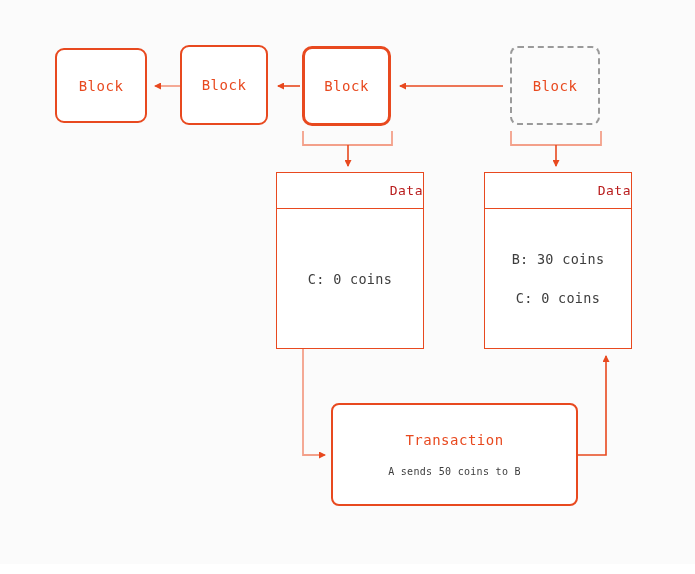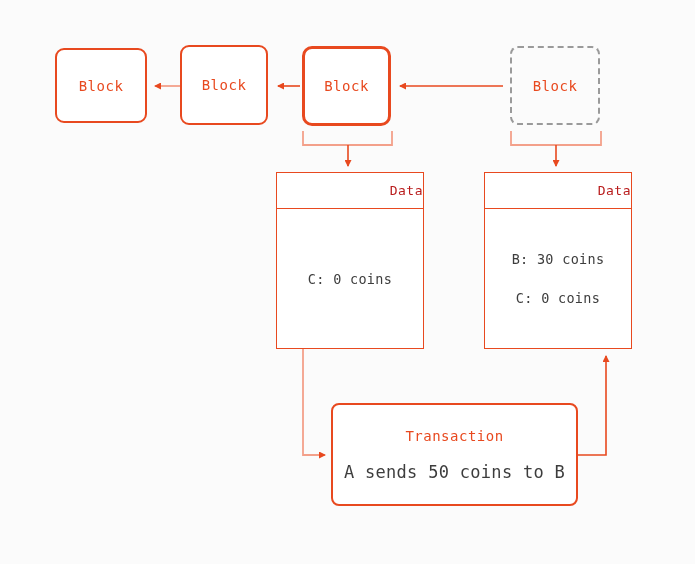--- a/index.html
+++ b/index.html
@@ -100,21 +100,21 @@
     justify-content: center;
     gap: 18px;
   }
   .tx-title {
     color: #e8491f;
     font-size: 14px;
     letter-spacing: 0.5px;
   }
   .tx-text {
     color: #3d3d3d;
-    font-size: 17px;
+    font-size: 10px;
     letter-spacing: 0.3px;
     white-space: pre;
   }
 </style>
 </head>
 <body>
 
 <div id="canvas">
 
   <svg id="svg-layer" viewBox="0 0 695 574" xmlns="http://www.w3.org/2000/svg">

